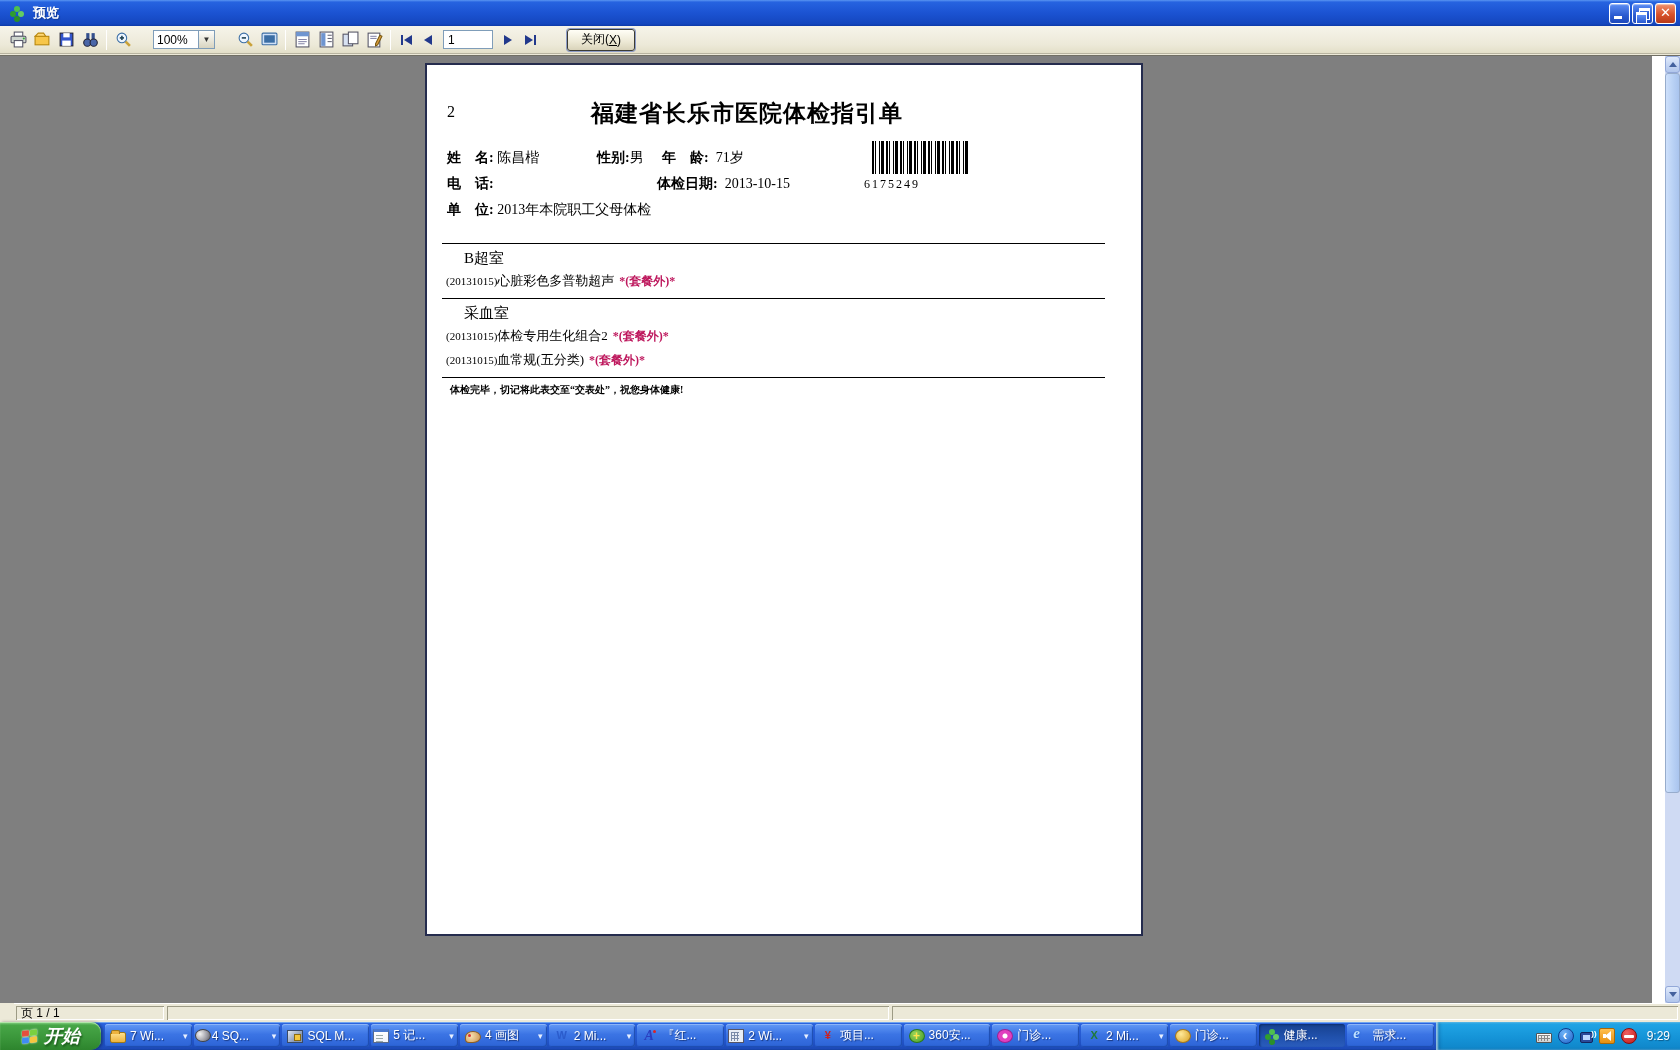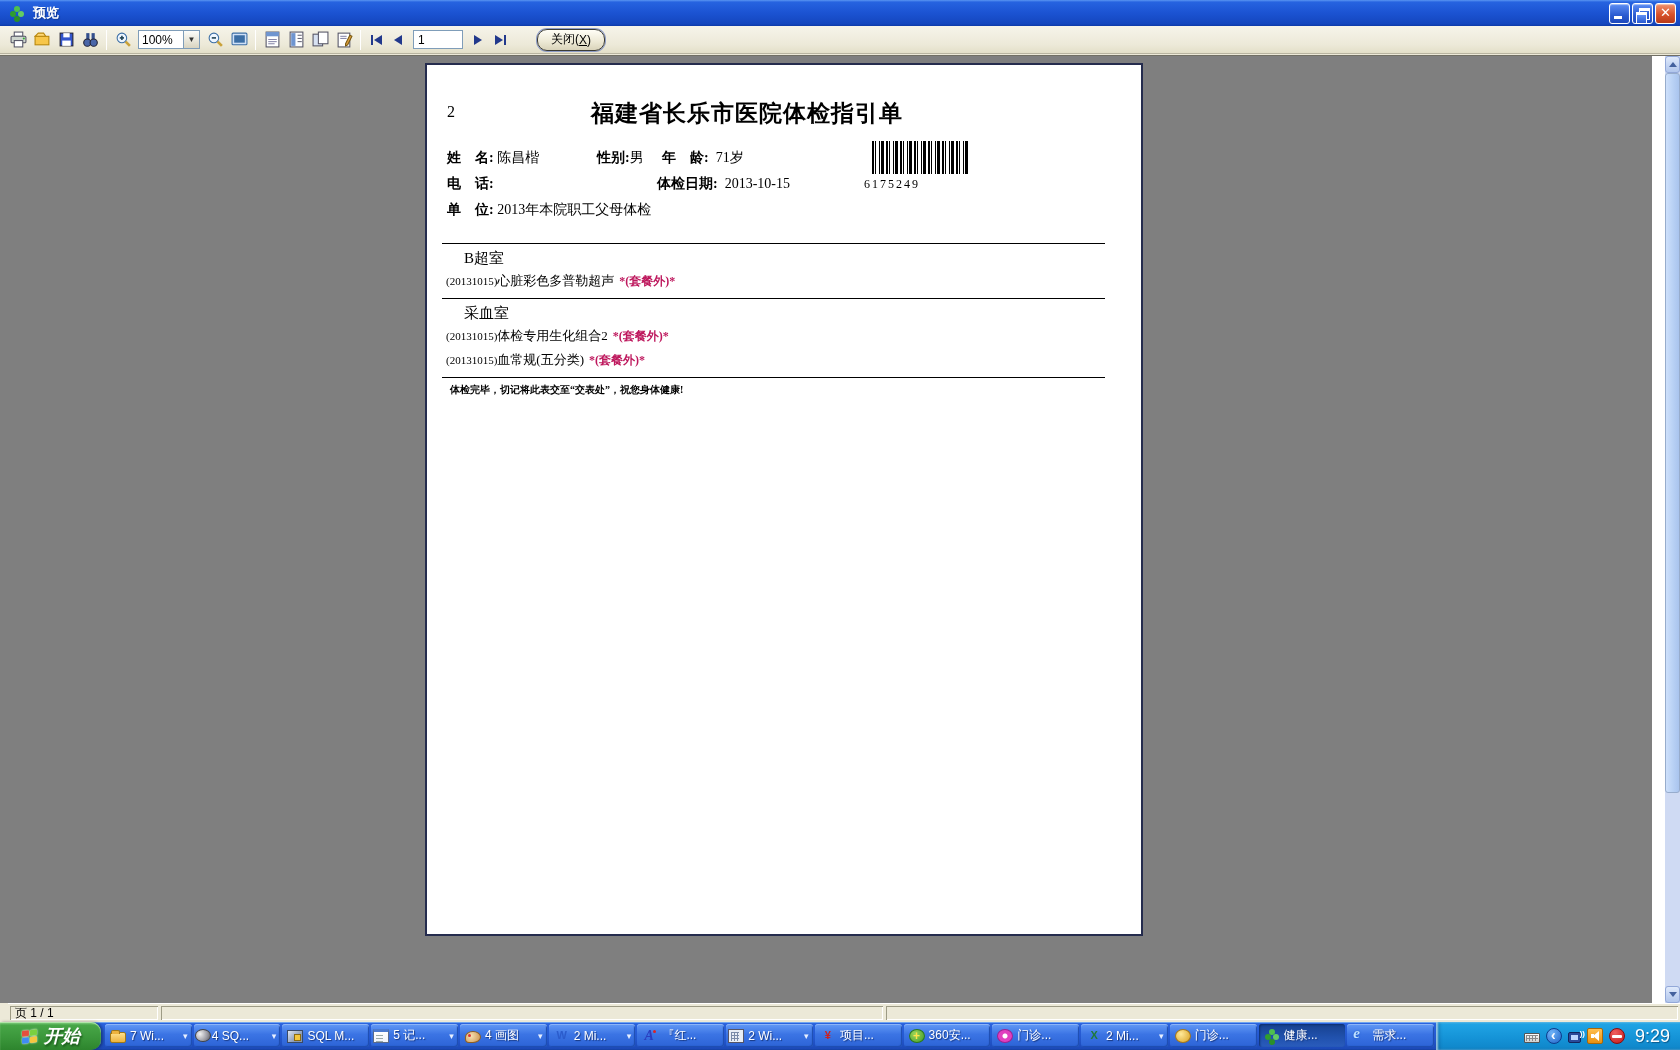--- a/index.html
+++ b/index.html
@@ -18,31 +18,31 @@
   .wbtn.min::before{content:"";position:absolute;left:4px;bottom:4px;width:8px;height:3px;background:#fff}
   .wbtn.restore::before{content:"";position:absolute;left:6px;top:4px;width:9px;height:8px;border:1px solid #fff;border-top-width:3px}
   .wbtn.restore::after{content:"";position:absolute;left:3px;top:8px;width:9px;height:8px;border:1px solid #fff;border-top-width:3px;background:linear-gradient(#5d8ef5,#2a5ad0)}
   .wbtn.close::before{content:"✕";position:absolute;left:0;right:0;top:1px;text-align:center;font-size:13px;font-weight:bold;color:#fff}
 
   
   .toolbar{position:absolute;top:26px;left:0;right:0;height:28px;background:linear-gradient(#f6f4ea,#ece9d8 70%,#e3dfc8);
     border-bottom:1px solid #b8b4a0;display:flex;align-items:center;padding:0 6px}
   .tbtn{width:24px;height:24px;display:flex;align-items:center;justify-content:center;border:1px solid transparent;border-radius:3px}
   .tsep{width:1px;height:20px;background:#a9a590;border-right:1px solid #fff;margin:0 4px}
-  .combo{display:flex;align-items:center;margin:0 3px}
+  .combo{display:flex;align-items:center;margin:0 18px}
   .combo input{width:46px;height:19px;border:1px solid #7f9db9;font-size:12px;padding:0 3px;font-family:inherit}
   .combo .drop{width:16px;height:19px;border:1px solid #7f9db9;border-left:none;background:linear-gradient(#fdfdfb,#d8d4c0);
     font-size:8px;color:#333;display:flex;align-items:center;justify-content:center}
   .pageinput{width:50px;height:19px;border:1px solid #7f9db9;font-size:12px;padding:0 4px;margin:0 4px;font-family:inherit}
   .navbtn{width:22px;height:22px;display:flex;align-items:center;justify-content:center;gap:1px}
   .tri-l{width:0;height:0;border:5px solid transparent;border-right:8px solid #22398c;border-left:none}
   .tri-r{width:0;height:0;border:5px solid transparent;border-left:8px solid #22398c;border-right:none}
   .nbar{width:2px;height:10px;background:#22398c}
   .closebtn{margin-left:26px;height:22px;padding:0 13px;font-size:12px;color:#000;
-    background:linear-gradient(#fffef6,#ece8d4 60%,#d9d3ba);border:1px solid #3c3c34;border-radius:10px;
+    background:linear-gradient(#fffef6,#ece8d4 60%,#d9d3ba);border:1px solid #3c3c34;border-radius:3px;
     box-shadow:0 0 0 1px #8d9cc6;display:flex;align-items:center;font-family:inherit}
   .closebtn .key{text-decoration:underline}
 
   
   .preview{position:absolute;top:55px;left:0;right:0;bottom:47px;background:#7f7f7f;border-top:1px solid #716f64}
   .whitestrip{position:absolute;top:0;bottom:0;right:15px;width:13px;background:#fff}
   .page{position:absolute;left:425px;top:7px;width:718px;height:873px;background:#fff;border:2px solid #252c4e;position:absolute}
 
   
   .doc{position:absolute;inset:0;font-family:"Liberation Serif","DejaVu Serif",serif;color:#000}
@@ -66,21 +66,21 @@
   .vscroll{position:absolute;top:0;bottom:0;right:0;width:15px;background:#cfdaf3}
   .sbtn{position:absolute;left:0;width:15px;height:17px;background:linear-gradient(#e0eafc,#c2d3f2 60%,#b2c6ec);
     border:1px solid #93a8d8;border-radius:3px;display:flex;align-items:center;justify-content:center}
   .sbtn.up{top:0}.sbtn.down{bottom:0}
   .s-tri-u{width:0;height:0;border:4px solid transparent;border-bottom:5px solid #44619e;border-top:none}
   .s-tri-d{width:0;height:0;border:4px solid transparent;border-top:5px solid #44619e;border-bottom:none}
   .sthumb{position:absolute;left:0;top:17px;width:15px;height:720px;border:1px solid #97accc;border-radius:3px;
     background:linear-gradient(90deg,#cee0fb,#bad2f5 50%,#a9c4ee)}
 
   
-  .statusbar{position:absolute;left:8px;right:0;bottom:28px;height:19px;background:#ece9d8;border-top:1px solid #fff}
+  .statusbar{position:absolute;left:14px;right:0;bottom:28px;height:19px;background:#ece9d8;border-top:1px solid #fff}
   .spanel{position:absolute;top:2px;bottom:2px;box-shadow:inset 1px 1px 0 #9d9b85,inset -1px -1px 0 #fff;
     font-size:12px;display:flex;align-items:center;padding:0 5px;color:#000}
   .sp1{left:2px;width:148px}.sp2{left:153px;width:722px}.sp3{left:878px;right:2px}
 
   
   .taskbar{position:absolute;left:0;right:0;bottom:0;height:28px;
     background:linear-gradient(#3a77e8 0%,#2a62dd 6%,#2458cf 55%,#1c4ab8 95%,#16409f 100%);
     box-shadow:inset 0 1px 0 #6fa5f0}
   .startbtn{position:absolute;left:0;top:0;bottom:0;width:101px;border-radius:0 10px 10px 0;
     background:linear-gradient(#7fce7f 0%,#47a647 12%,#3b973b 55%,#2d842d 100%);
@@ -141,21 +141,21 @@
   .i-messenger-icon{background:radial-gradient(circle at 5px 4px,#6fb4f8,#1f63c8);border-radius:50%;border:1px solid #0c3c8c}
   .i-messenger-icon::before{content:"‹";position:absolute;left:4px;top:-2px;color:#fff;font:bold 14px "Liberation Sans",sans-serif}
   .i-network-icon{background:#2a4a9a;border:1px solid #12255e;border-radius:2px;width:13px;height:11px;margin-top:2px}
   .i-network-icon::before{content:"";position:absolute;left:2px;top:2px;width:7px;height:5px;background:#bcd6ff}
   .i-network-icon::after{content:"))";position:absolute;right:-5px;top:-4px;color:#fff;font:bold 8px "Liberation Sans",sans-serif}
   .i-volume-icon{background:linear-gradient(#ffc050,#e89010);border:1px solid #a86808;border-radius:2px}
   .i-volume-icon::before{content:"";position:absolute;left:3px;top:5px;width:3px;height:4px;background:#fff}
   .i-volume-icon::after{content:"";position:absolute;left:5px;top:2px;border:5px solid transparent;border-right:6px solid #fff;border-left:none}
   .i-blocked-icon{background:radial-gradient(circle at 5px 4px,#f06060,#c01818);border-radius:50%;border:1px solid #8a0c0c}
   .i-blocked-icon::before{content:"";position:absolute;left:2px;top:6px;width:10px;height:3px;background:#fff;border-radius:1px}
-  .clock{color:#fff;font-size:18px;margin-left:4px;text-shadow:1px 1px 1px #0c5a8c}
+  .clock{color:#fff;font-size:12px;margin-left:4px;text-shadow:1px 1px 1px #0c5a8c}
 
   
   .tbtn svg{width:17px;height:17px}
 </style>
 </head>
 <body>
 
 <div class="titlebar">
   <span class="ticon i-clover-icon"></span>
   <span class="apptitle">预览</span>

